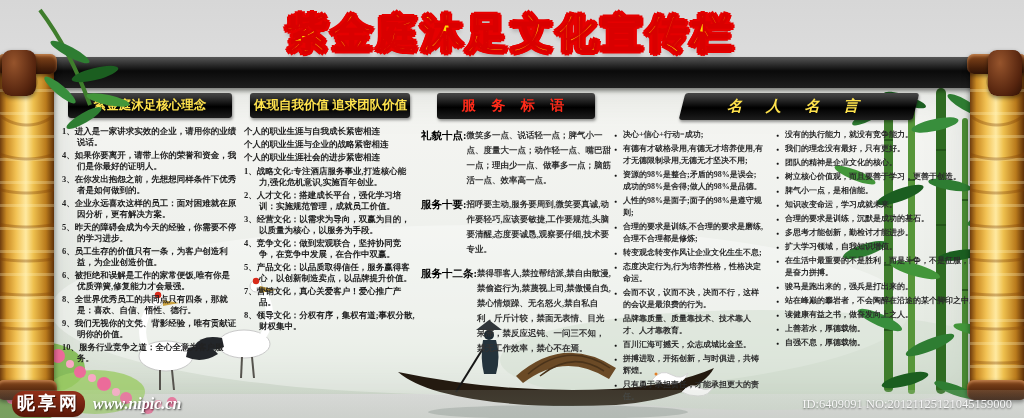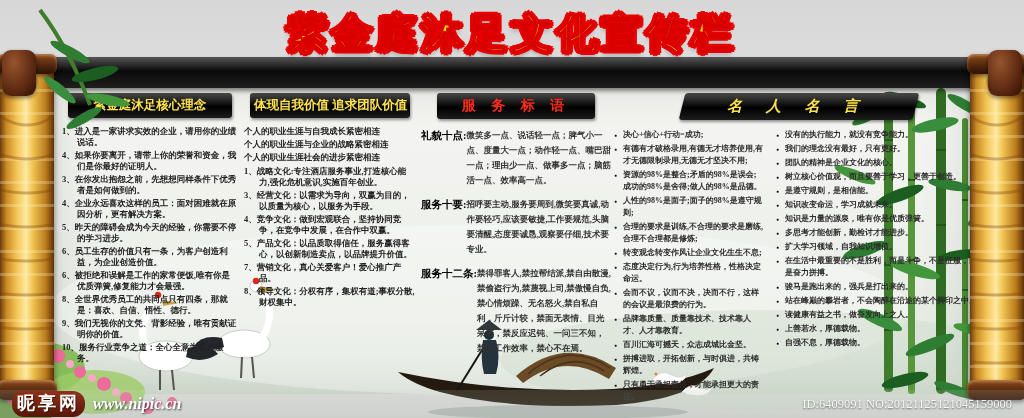--- a/index.html
+++ b/index.html
@@ -224,20 +224,21 @@
     <div class="col-header">体现自我价值 追求团队价值</div>
     <div class="intro">
 
     <p class="intro-line">个人的职业生涯与自我成长紧密相连</p>
         <p class="intro-line">个人的职业生涯与企业的战略紧密相连</p>
         <p class="intro-line">个人的职业生涯社会的进步紧密相连</p>
       </div>
     <div>
 
     <p class="item">1、战略文化:专注酒店服务事业,打造核心能力,强化危机意识,实施百年创业。</p>
+        <p class="item">2、人才文化：搭建成长平台，强化学习培训：实施规范管理，成就员工价值。</p>
         <p class="item">3、经营文化：以需求为导向，双赢为目的，以质量为核心，以服务为手段。</p>
         <p class="item">4、竞争文化：做到宏观联合，坚持协同竞争，在竞争中发展，在合作中双赢。</p>
         <p class="item">5、产品文化：以品质取得信任，服务赢得客心，以创新制造卖点，以品牌提升价值。</p>
         <p class="item">7、营销文化，真心关爱客户！爱心推广产品。</p>
         <p class="item">8、领导文化：分权有序，集权有道;事权分散,财权集中。</p>
       </div>
   </div>
 
   <div class="col col3">
     <div class="col-header">服 务 标 语</div>
@@ -277,23 +278,23 @@
           <li>百川汇海可撼天，众志成城比金坚。</li>
           <li>拼搏进取，开拓创新，与时俱进，共铸辉煌。</li>
           <li>只有勇于承担责任，才能承担更大的责任。</li>
         </ul>
       <ul class="q q-right">
 
       <li>没有的执行能力，就没有竞争能力。</li>
           <li>我们的理念没有最好，只有更好。</li>
           <li>团队的精神是企业文化的核心。</li>
           <li>树立核心价值观，而且要善于学习，更善于创造。</li>
-          <li>是遵守规则，是相信能。</li>
+          <li>脾气小一点，是相信能。</li>
           <li>知识改变命运，学习成就未来。</li>
-          <li>知识是力量的源泉，唯有你是优质弹簧。</li>
+          <li>合理的要求是训练，沉默是成功的基石。</li>
           <li>多思考才能创新，勤检讨才能进步。</li>
           <li>扩大学习领域，自我知识增值。</li>
           <li>在生活中最重要的不是胜利，而是斗争，不是征服，而是奋力拼搏。</li>
           <li>骏马是跑出来的，强兵是打出来的。</li>
           <li>站在峰巅的攀岩者，不会陶醉在沿途的某个脚印之中。</li>
           <li>读健康有益之书，做奋发向上之人。</li>
           <li>上善若水，厚德载物。</li>
           <li>自强不息，厚德载物。</li>
         </ul>
     </div>

